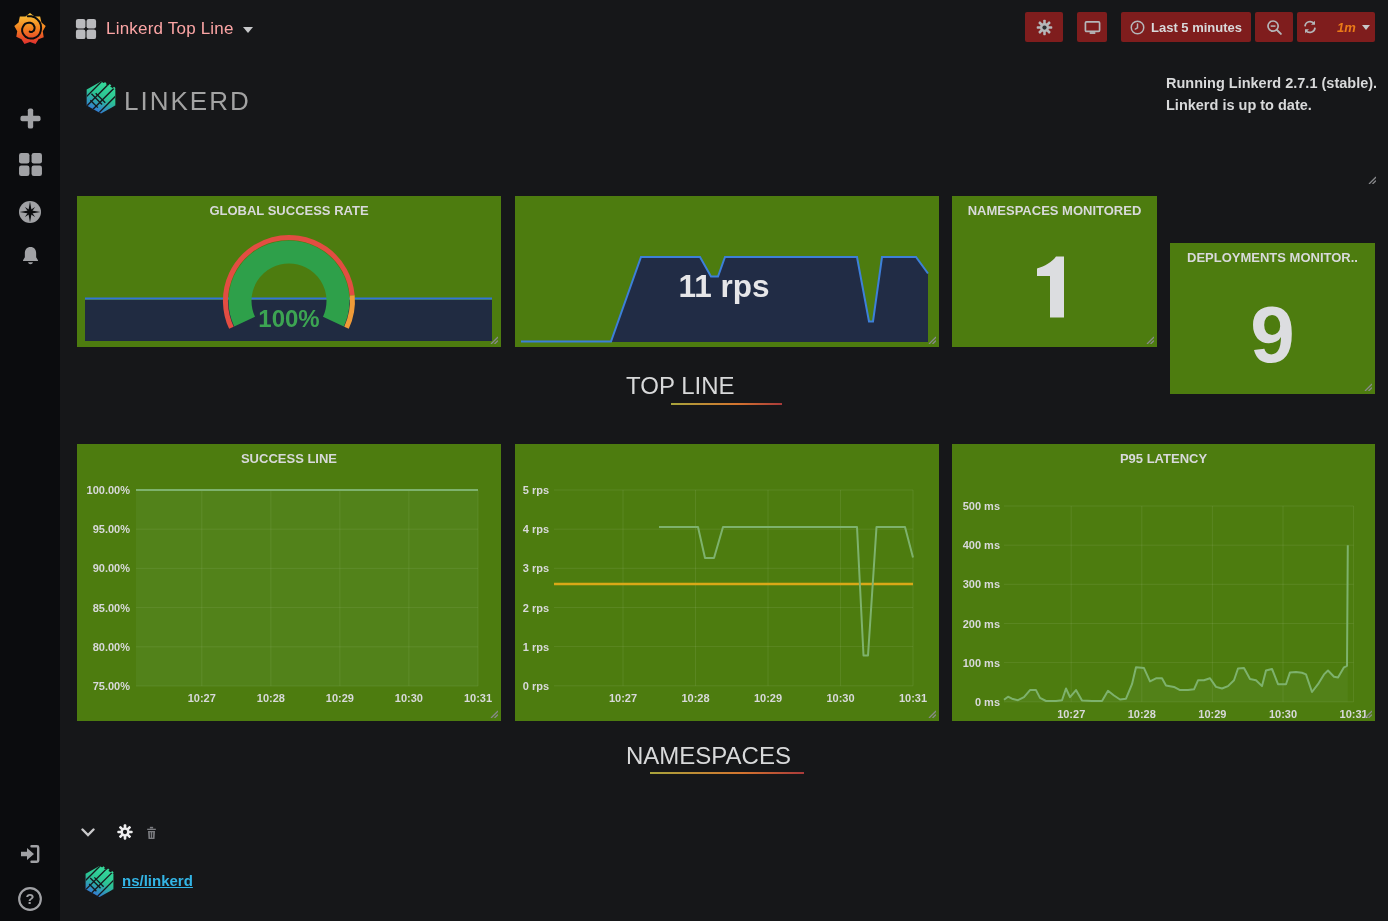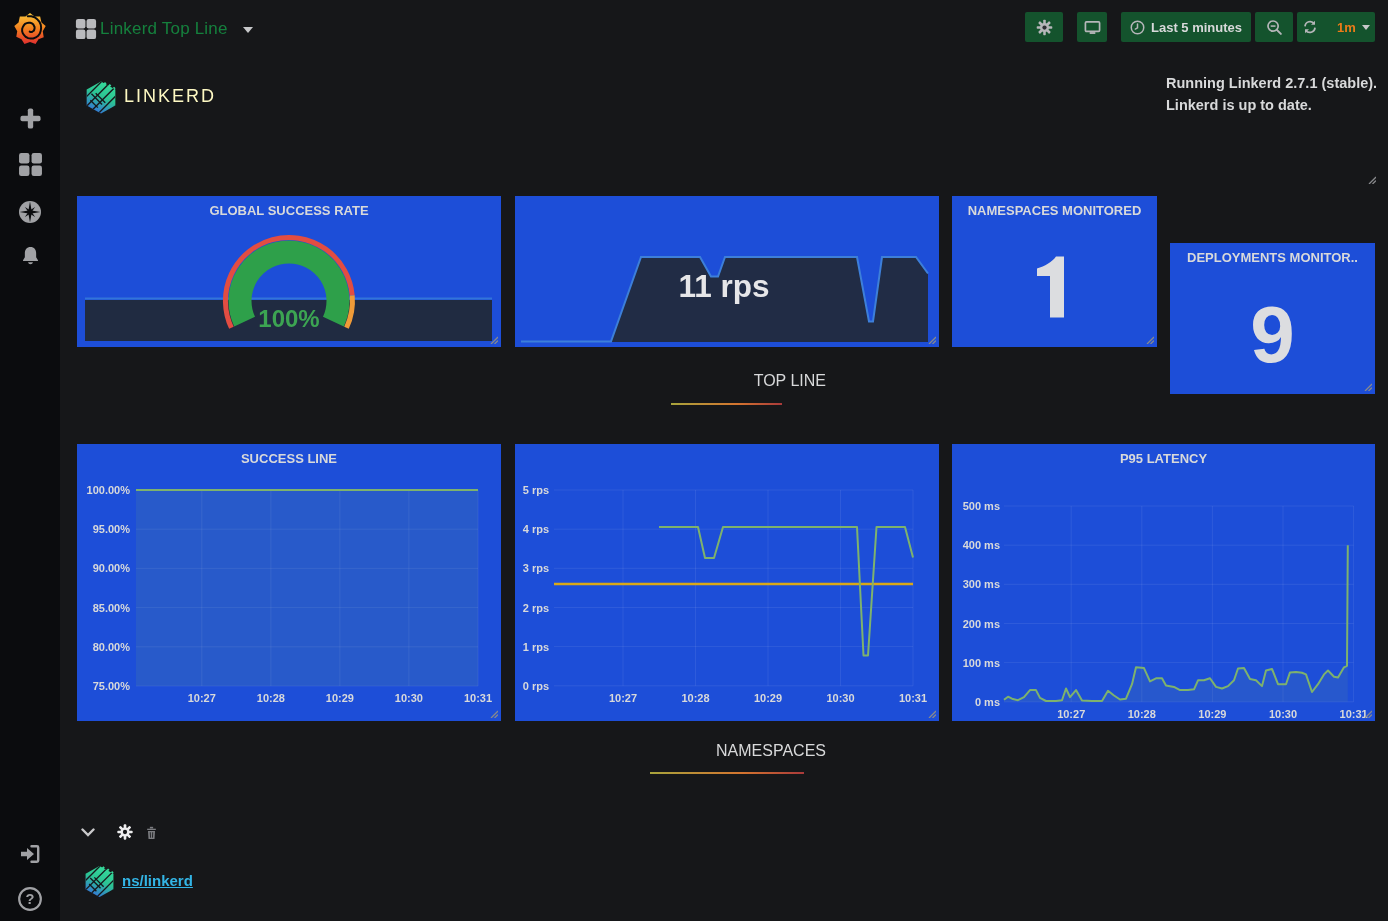--- a/index.html
+++ b/index.html
@@ -2,28 +2,28 @@
 <html><head>
 <meta charset="utf-8">
 <style>
   * { margin:0; padding:0; box-sizing:border-box; }
   html,body { width:1388px; height:921px; background:#161719; overflow:hidden;
     font-family:"Liberation Sans", sans-serif; }
   #app { position:relative; width:1388px; height:921px; background:#161719; }
   .abs { position:absolute; }
   #sidebar { position:absolute; left:0; top:0; width:60px; height:921px; background:#0b0c0e; }
   .sideicon { position:absolute; left:0; width:60px; display:flex; justify-content:center; }
-  .panel { position:absolute; background:#1d4ed8; }
+  .panel { position:absolute; background:#4d7c0f; }
   .ptitle { position:absolute; left:0; top:7px; width:100%; text-align:center;
     font-size:13px; font-weight:700; color:#d8d9da; letter-spacing:0px; white-space:nowrap; }
-  .navbtn { position:absolute; top:12px; height:30px; background:#14532d; border-radius:2px;
+  .navbtn { position:absolute; top:12px; height:30px; background:#7f1d1d; border-radius:2px;
     display:flex; align-items:center; justify-content:center; color:#c7c8ca;
     font-size:13px; font-weight:700; }
-  .rowhead { position:absolute; color:#d8d9da; font-size:16px; font-weight:400;
-    text-align:right; white-space:nowrap; }
+  .rowhead { position:absolute; color:#d8d9da; font-size:24px; font-weight:400;
+    text-align:left; white-space:nowrap; }
   .rowline { position:absolute; height:2px;
     background:linear-gradient(90deg,#a8a43c,#d4742f 60%,#a93a3a); }
   .handle { position:absolute; width:8px; height:8px; }
   svg { display:block; }
   text { font-family:"Liberation Sans", sans-serif; }
 </style>
 </head>
 <body>
 <div id="app">
   <div id="sidebar">
@@ -88,21 +88,21 @@
     </div>
   </div>
   <div id="navbar">
 
     <svg class="abs" style="left:75px; top:18px;" width="22" height="22" viewBox="0 0 24 24" fill="#b9babd">
       <rect x="1" y="1" width="10.4" height="10.4" rx="2.4"></rect>
       <rect x="12.6" y="1" width="10.4" height="10.4" rx="2.4"></rect>
       <rect x="1" y="12.6" width="10.4" height="10.4" rx="2.4"></rect>
       <rect x="12.6" y="12.6" width="10.4" height="10.4" rx="2.4"></rect>
     </svg>
-    <div class="abs" style="left:100px; top:19px; font-size:17px; font-weight:400; color:#15803d; letter-spacing:0.2px;">Linkerd Top Line</div>
+    <div class="abs" style="left:106px; top:19px; font-size:17px; font-weight:400; color:#fca5a5; letter-spacing:0.2px;">Linkerd Top Line</div>
     <svg class="abs" style="left:243px; top:27px;" width="10" height="6" viewBox="0 0 10 6">
         <path d="M0 0 L10 0 L5 6 Z" fill="#c7c8ca"></path>
       </svg>
 
     <div class="navbtn" style="left:1025px; width:38px;">
       <svg width="17" height="17" viewBox="0 0 24 24" fill="#b5b6b9">
         <g>
           <rect x="10.2" y="1" width="3.6" height="22" rx="1"></rect>
           <rect x="10.2" y="1" width="3.6" height="22" rx="1" transform="rotate(45 12 12)"></rect>
           <rect x="10.2" y="1" width="3.6" height="22" rx="1" transform="rotate(90 12 12)"></rect>
@@ -136,21 +136,21 @@
       </svg>
     </div>
 
     <div class="navbtn" style="left:1297px; width:78px;">
       <svg width="16" height="16" viewBox="0 0 24 24">
         <path d="M4.5 11 A 7.7 7.7 0 0 1 18.5 7.2" fill="none" stroke="#b5b6b9" stroke-width="2.6"></path>
         <path d="M19.5 2.5 L19.5 8.5 L13.5 8.5 Z" fill="#b5b6b9"></path>
         <path d="M19.5 13 A 7.7 7.7 0 0 1 5.5 16.8" fill="none" stroke="#b5b6b9" stroke-width="2.6"></path>
         <path d="M4.5 21.5 L4.5 15.5 L10.5 15.5 Z" fill="#b5b6b9"></path>
       </svg>
-      <span style="color:#eb7b18; margin-left:19px;">1m</span>
+      <span style="color:#eb7b18; margin-left:19px;font-style:italic;">1m</span>
       <svg width="8" height="5" viewBox="0 0 10 6" style="margin-left:6px;">
           <path d="M0 0 L10 0 L5 6 Z" fill="#c7c8ca"></path>
         </svg>
     </div>
   </div>
   <div id="content">
     <svg width="0" height="0" style="position:absolute;">
       <defs>
         <linearGradient id="lkg" x1="44" y1="6" x2="18" y2="60" gradientUnits="userSpaceOnUse">
           <stop offset="0" stop-color="#36da9b"></stop>
@@ -181,21 +181,21 @@
             <path d="M22 25 L40 43"></path>
             <path d="M12 38 L26 52"></path>
           </g>
         </g>
       </defs>
     </svg>
 
     <svg class="abs" style="left:84px; top:80px;" width="34" height="34" viewBox="0 0 64 64">
         <use href="#lkmark"></use>
       </svg>
-    <div class="abs" style="left:124px; top:86px; font-size:18px; font-weight:400; color:#fef9c3; letter-spacing:2px;">LINKERD</div>
+    <div class="abs" style="left:124px; top:86px; font-size:26px; font-weight:400; color:#a3a3a3; letter-spacing:2px;">LINKERD</div>
     <div class="abs" style="left:1166px; top:72px; width:210px; font-size:14.5px; font-weight:700; color:#d8d9da; line-height:22px; white-space:nowrap;">Running Linkerd 2.7.1 (stable).<br>Linkerd is up to date.</div>
     <svg class="abs" style="left:1368px; top:176px;" width="8" height="8" viewBox="0 0 8 8">
         <g stroke="#88898c" stroke-width="1.3">
           <path d="M1 8 L8 1"></path>
           <path d="M4.5 8 L8 4.5"></path>
         </g>
       </svg>
 
     <div class="panel" style="left:77px; top:196px; width:424px; height:151px;">
       <div class="ptitle">GLOBAL SUCCESS RATE</div>

